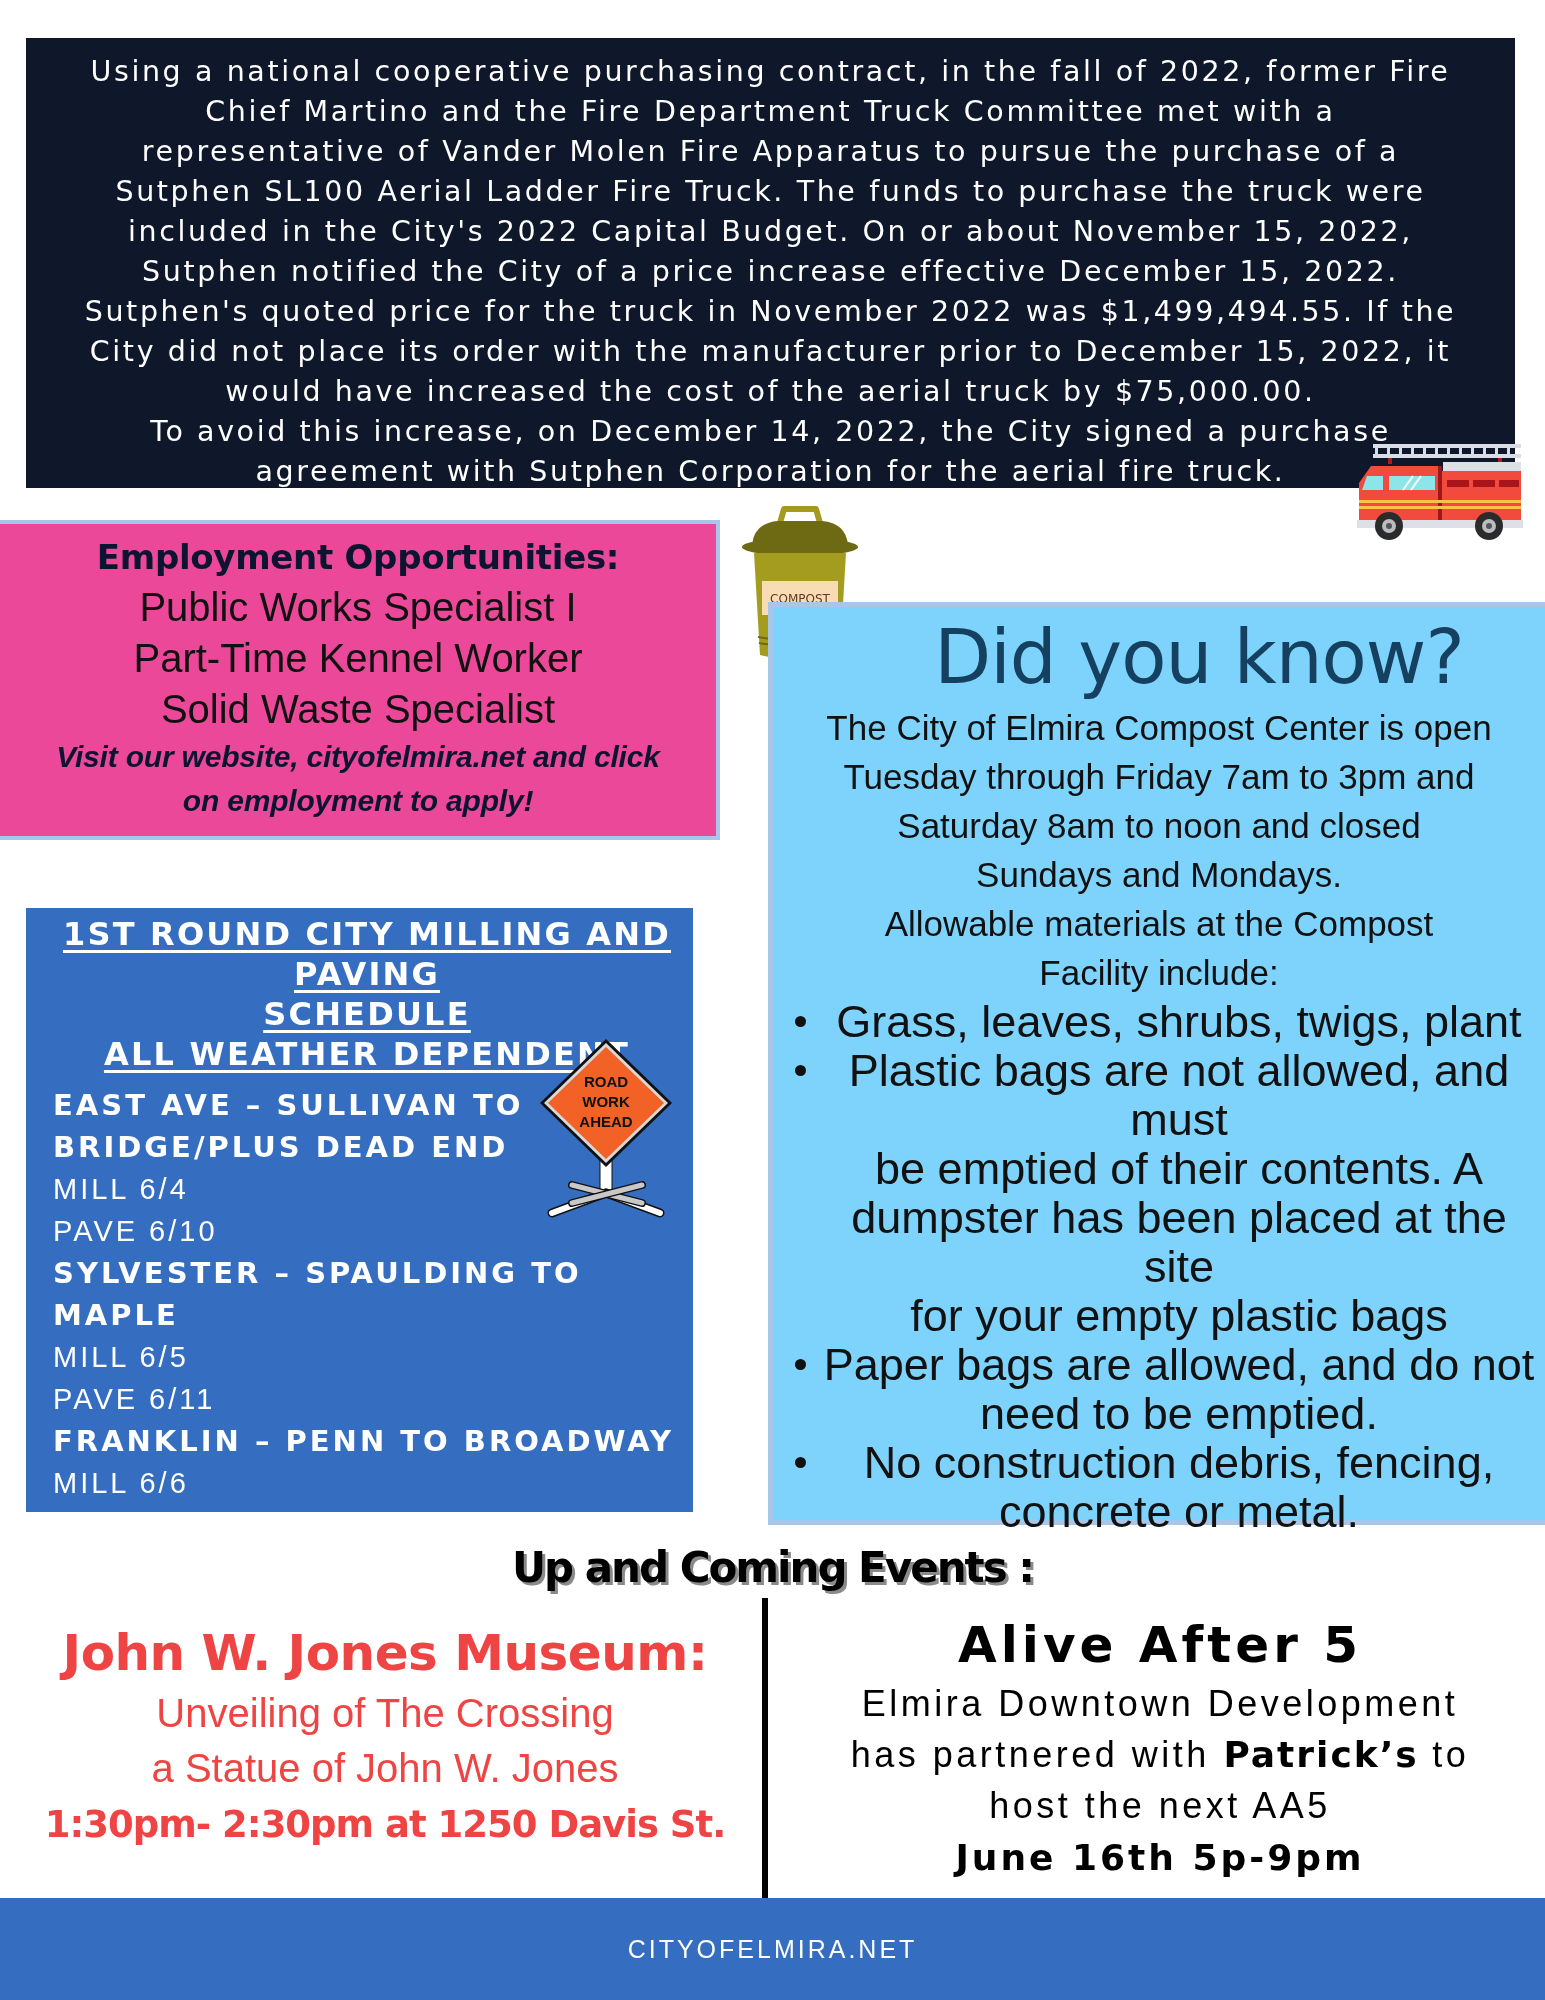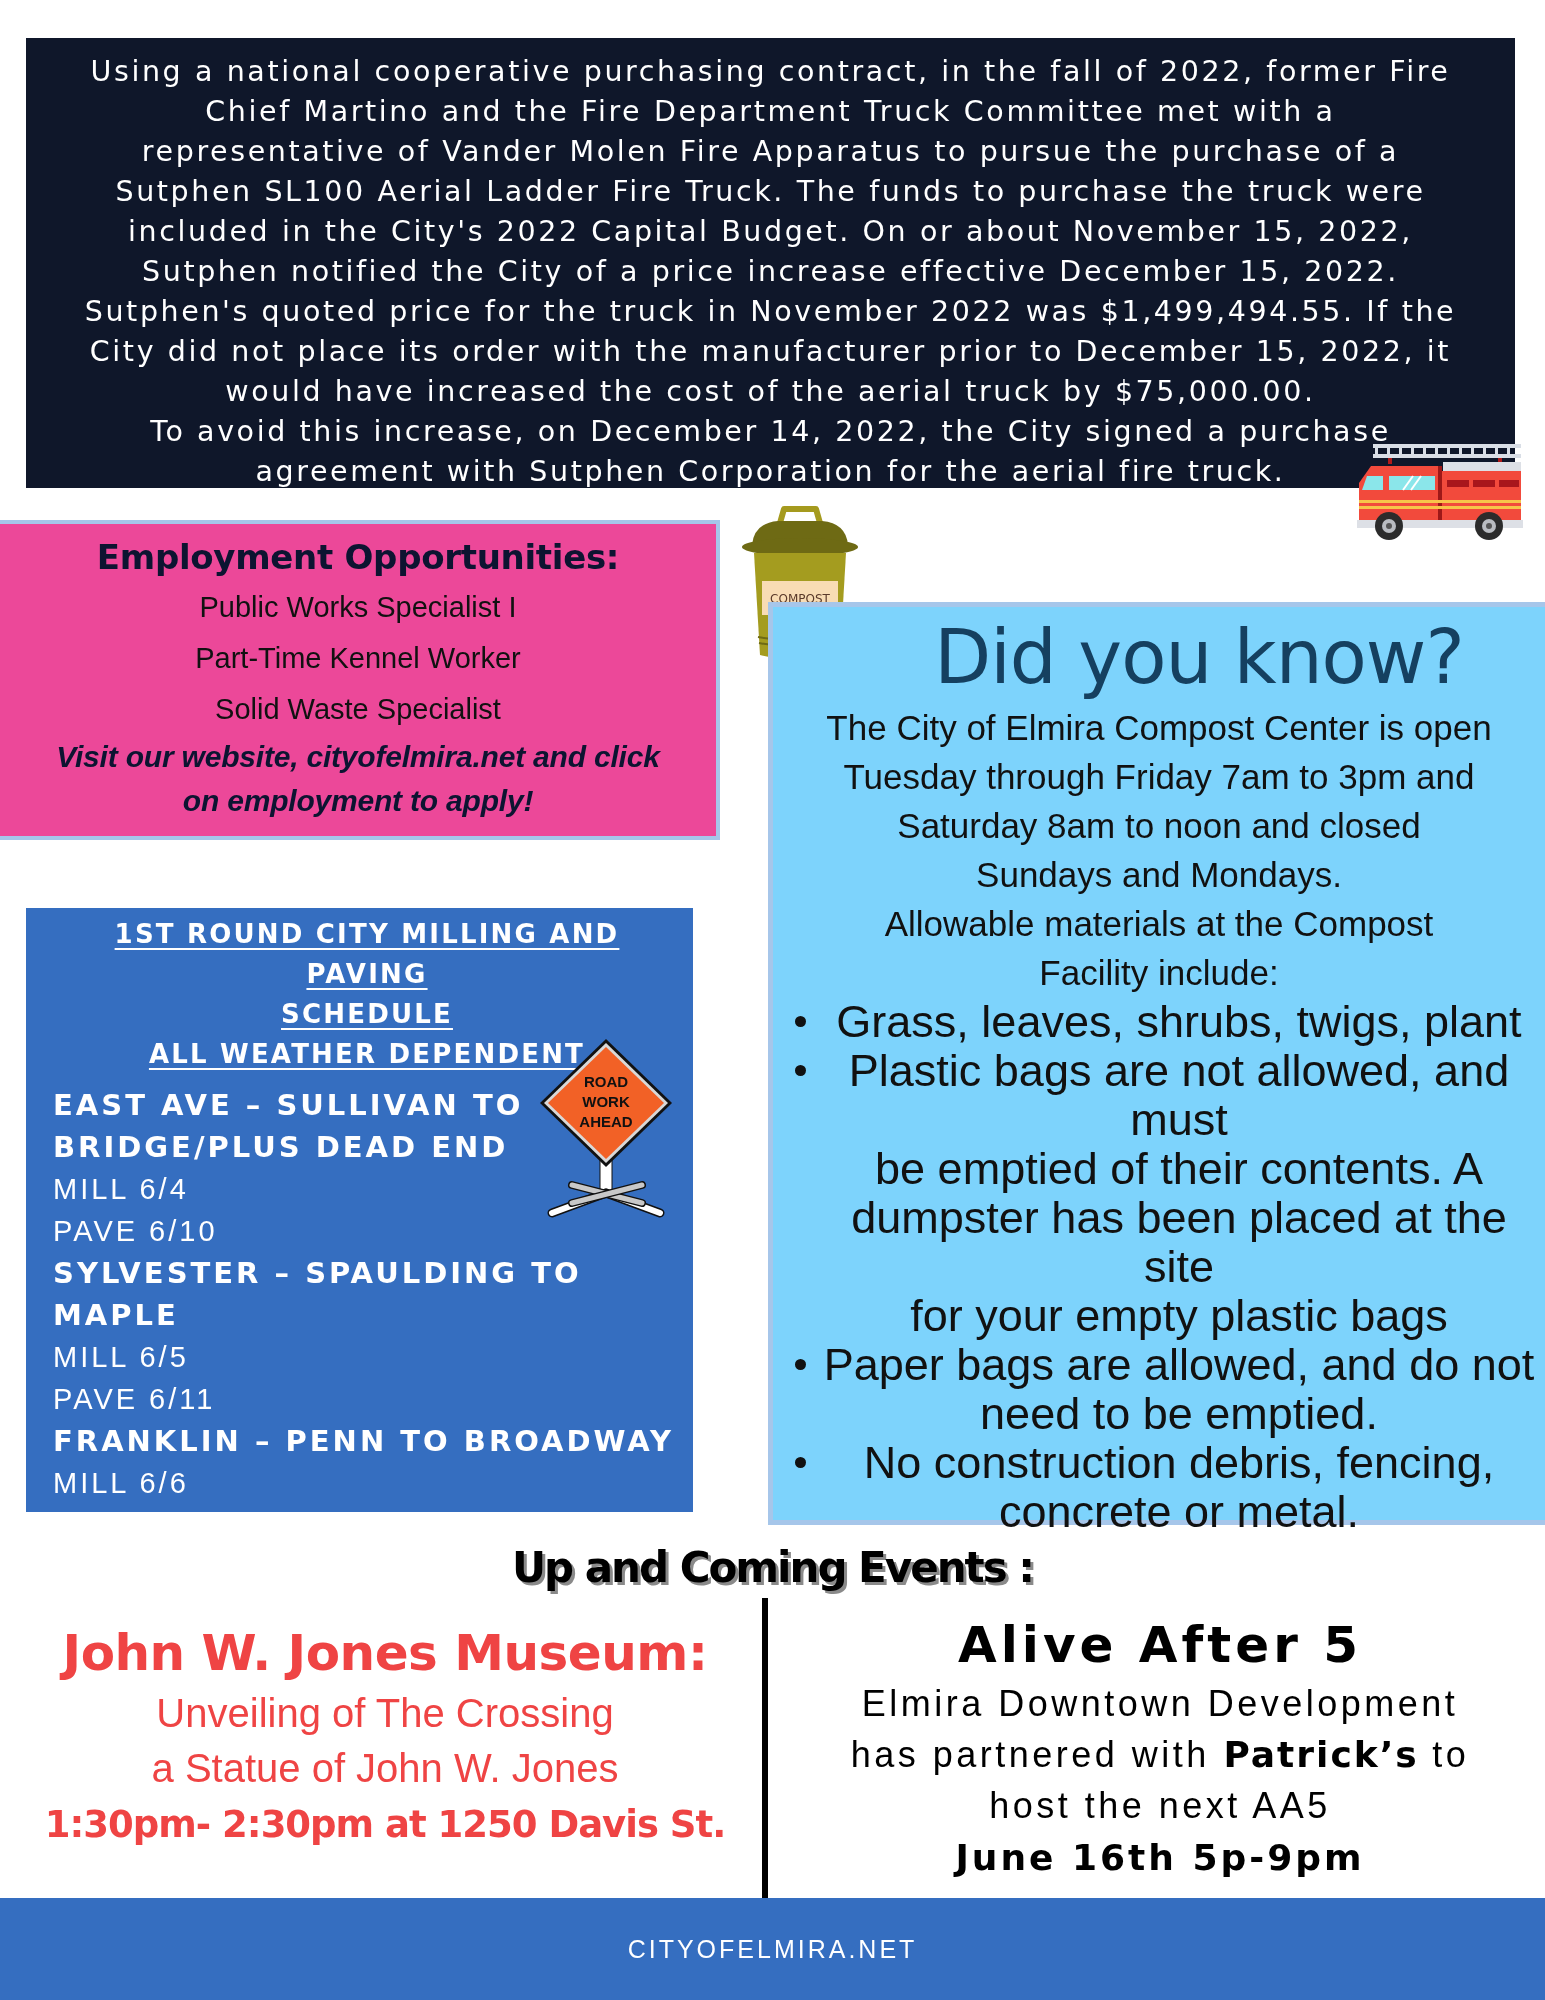--- a/index.html
+++ b/index.html
@@ -23,33 +23,33 @@
   
   #fire-truck { left: 1343px; top: 438px; width: 180px; height: 104px; }
 
   
   #emp-box {
     left: 0; top: 520px; width: 720px; height: 320px;
     background: #ec4899; border: 4px solid #a6c6ea; border-left: none;
     text-align: center; color: #0d1431; padding-top: 8px;
   }
   #emp-box .title { font-size: 34px; font-weight: bold; line-height: 50px; letter-spacing: -0.3px; }
-  #emp-box .job { font-size: 29px; line-height: 51px; color: #111; font-family: "Liberation Sans", sans-serif; }
+  #emp-box .job { font-size: 40px; line-height: 51px; color: #111; font-family: "Liberation Sans", sans-serif; }
   #emp-box .cta { font-size: 30px; line-height: 44px; font-weight: bold; font-style: italic; color: #0d1431; font-family: "Liberation Sans", sans-serif; letter-spacing: -0.2px;}
 
   
   #compost-bin { left: 738px; top: 505px; width: 124px; height: 162px; }
 
   
   #pave-box {
     left: 26px; top: 908px; width: 667px; height: 604px;
     background: #356ec0; color: #ffffff; padding: 0 0 0 27px;
   }
   #pave-box .head {
-    text-align: center; font-weight: bold; font-size: 26px; line-height: 40px;
+    text-align: center; font-weight: bold; font-size: 32px; line-height: 40px;
     letter-spacing: 2.2px; text-decoration: underline; text-underline-offset: 5px;
     padding-right: 12px; margin-top: 0;
   }
   #pave-box .head:first-child { margin-top: 6px; }
   #pave-box .entries { margin-top: 10px; }
   #pave-box .street { font-weight: bold; font-size: 29px; line-height: 42px; letter-spacing: 3px; }
   #pave-box .date { font-size: 29px; line-height: 42px; letter-spacing: 3px; font-family: "Liberation Sans", sans-serif; }
 
   #road-sign { left: 538px; top: 1035px; width: 140px; height: 190px; }
 

